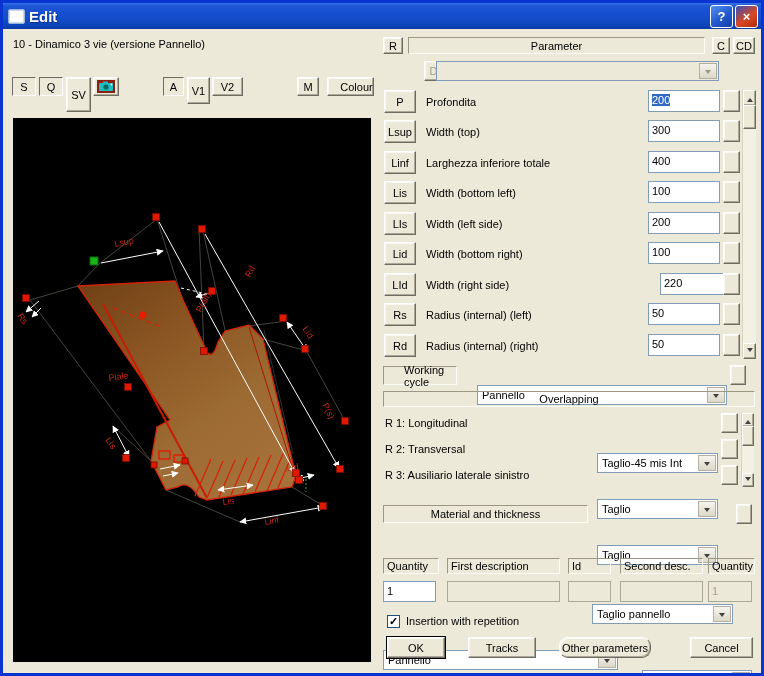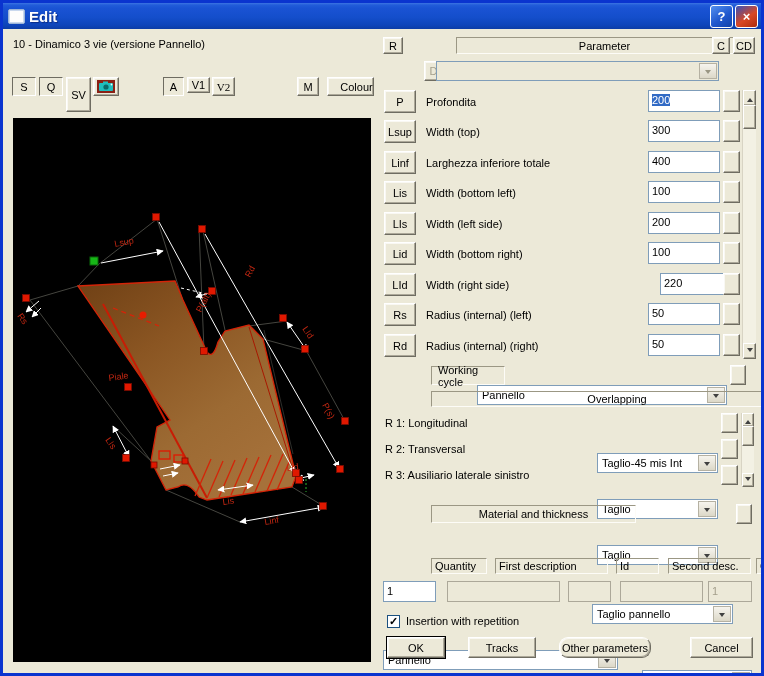--- a/index.html
+++ b/index.html
@@ -16,21 +16,21 @@
   .tb-btns{margin-left:auto;display:flex;gap:2px;}
   .tb-btn{width:21px;height:21px;border:1px solid #fff;border-radius:3px;display:flex;align-items:center;justify-content:center;
     color:#fff;font-weight:bold;font-size:13px;line-height:1;}
   .tb-help{background:linear-gradient(145deg,#5490ee 0%,#2058ce 55%,#1242a8 100%);}
   .tb-close{background:linear-gradient(145deg,#f08a6a 0%,#d9482522 0%,#d94825 55%,#ac2c0d 100%);}
   
   .raised{background:#ece9d8;border:1px solid;border-color:#ffffff #6e6c61 #6e6c61 #ffffff;
     box-shadow:inset -1px -1px 0 #aca899,inset 1px 1px 0 #f9f8f3;}
   .toggle{background:#ece9d8;border:1px solid;border-color:#6e6c61 #ffffff #ffffff #6e6c61;}
   .btnlab{display:flex;align-items:center;justify-content:center;}
-  .sunkenlbl{border:1px solid;border-color:#9b9784 #fdfcf7 #fdfcf7 #9b9784;display:flex;align-items:center;margin-left:48px;}
+  .sunkenlbl{border:1px solid;border-color:#9b9784 #fdfcf7 #fdfcf7 #9b9784;display:flex;align-items:center;}
   .ctr{justify-content:center;}
   .fld{background:#fff;border:1px solid #7f9db9;padding:2px 3px;line-height:15px;overflow:hidden;white-space:nowrap;}
   .fld-dis{background:#ece9d8;border:1px solid #aca899;color:#a39f8b;padding:2px 3px;line-height:15px;}
   .sel{background:#316ac5;color:#fff;}
   .dd{background:#fff;border:1px solid #7f9db9;padding:2px 20px 2px 4px;line-height:15px;position:relative;white-space:nowrap;overflow:hidden;}
   .dd-dis{background:#ece9d8;color:#a39f8b;}
   .dd-btn{position:absolute;top:1px;right:1px;bottom:1px;width:16px;background:linear-gradient(180deg,#f6f4ee,#dcd8c8);
     border:1px solid #b5b1a2;display:flex;align-items:center;justify-content:center;}
   .tri-d{width:0;height:0;border:3.5px solid transparent;border-top:4px solid #404040;margin-top:4px;}
   .tri-u{width:0;height:0;border:3.5px solid transparent;border-bottom:4px solid #404040;margin-bottom:4px;}
@@ -72,22 +72,22 @@
   <div class="abs raised btnlab" style="left:90px;top:74px;width:26px;height:19px;">
     <svg width="18" height="13" viewBox="0 0 18 13">
       <rect x="0" y="0" width="18" height="13" fill="#8a2014"></rect>
       <rect x="2" y="3" width="14" height="8" rx="1" fill="#1fbdbd"></rect>
       <rect x="6" y="1.5" width="5" height="3" fill="#1fbdbd"></rect>
       <circle cx="9" cy="7" r="2.6" fill="#0a6a6a"></circle>
       <circle cx="14.5" cy="4.5" r="0.9" fill="#eaffff"></circle>
     </svg>
   </div>
   <div class="abs toggle btnlab" style="left:160px;top:74px;width:21px;height:19px;">A</div>
-  <div class="abs raised btnlab" style="left:184px;top:74px;width:23px;height:16px;">V1</div>
-  <div class="abs raised btnlab" style="left:209px;top:74px;width:23px;height:19px;font-family:Liberation Serif, serif;">V2</div>
+  <div class="abs raised btnlab" style="left:184px;top:74px;width:23px;height:27px;">V1</div>
+  <div class="abs raised btnlab" style="left:209px;top:74px;width:31px;height:19px;">V2</div>
   <div class="abs raised btnlab" style="left:294px;top:74px;width:22px;height:19px;">M</div>
   <div class="abs raised btnlab" style="left:324px;top:74px;width:47px;height:19px;padding-left:12px;">Colour</div>
 
   <div class="abs" style="left:10px;top:115px;width:358px;height:544px;background:#000;">
     <svg width="358" height="544" viewBox="0 0 358 544">
       <defs>
         <linearGradient id="wood" x1="0%" y1="0%" x2="70%" y2="100%">
           <stop offset="0%" stop-color="#6f4015"></stop>
           <stop offset="35%" stop-color="#8a5522"></stop>
           <stop offset="70%" stop-color="#9c6a33"></stop>
@@ -250,21 +250,21 @@
   <div class="abs sb-track" style="left:739px;top:87px;width:14px;height:267px;">
     <div class="sb-btn" style="top:0;height:14px;">
         <span class="tri-u" style="margin-bottom:0;"></span>
       </div>
     <div class="sb-thumb" style="top:15px;height:22px;"></div>
     <div class="sb-btn" style="top:253px;height:14px;">
         <span class="tri-d" style="margin-top:0;"></span>
       </div>
   </div>
 
-  <div class="abs sunkenlbl" style="left:380px;top:363px;width:74px;height:19px;padding-left:6px;">Working cycle</div>
+  <div class="abs sunkenlbl" style="left:380px;top:363px;width:74px;height:19px;padding-left:20px;">Working cycle</div>
   <div class="abs dd" style="left:474px;top:362px;width:250px;height:20px;">
     <span>Pannello</span>
     <span class="dd-btn">
         <span class="tri-d"></span>
       </span>
   </div>
   <div class="abs raised" style="left:727px;top:362px;width:16px;height:20px;"></div>
 
   <div class="abs sunkenlbl ctr" style="left:380px;top:388px;width:372px;height:16px;">Overlapping</div>
 

